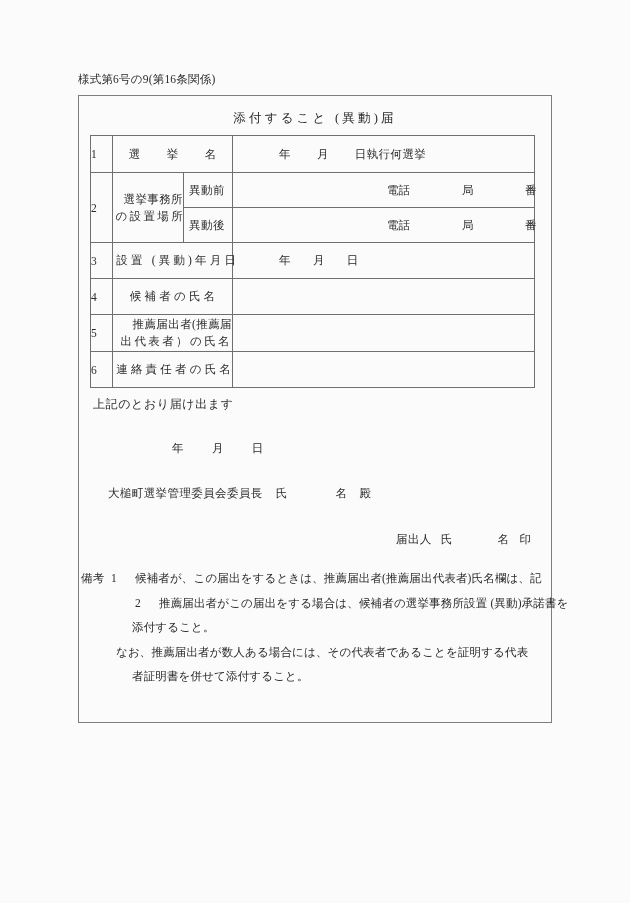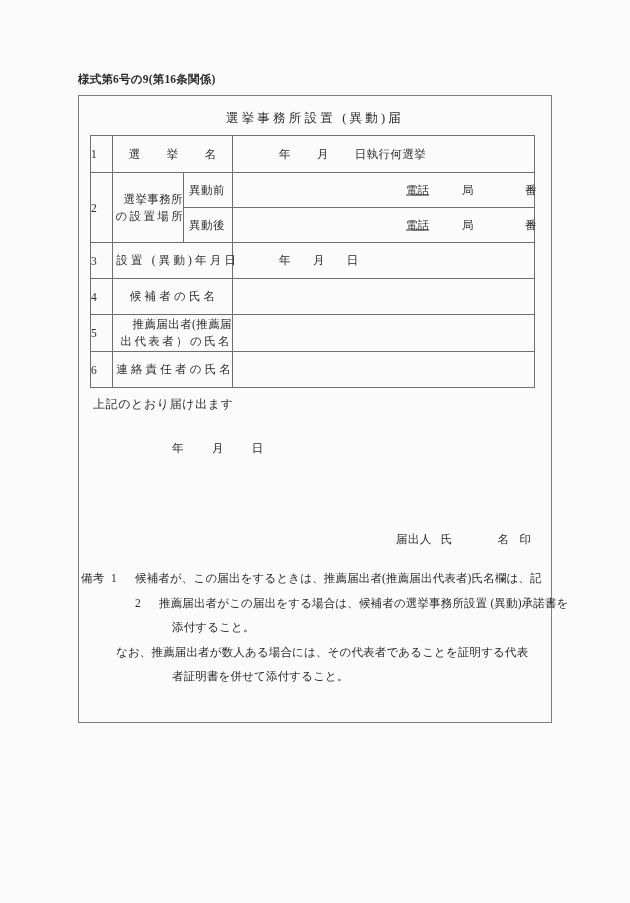--- a/index.html
+++ b/index.html
@@ -25,21 +25,20 @@
 
   
   .form-number {
     position: absolute;
     left: 78px;
     top: 72px;
     font-size: 11.5px;
     letter-spacing: 0.2px;
     white-space: nowrap;
     color: #2a2a2a;
-    font-weight: bold;
   }
 
   
   .outer-frame {
     position: absolute;
     left: 78px;
     top: 95px;
     width: 474px;
     height: 628px;
     border: 1px solid #7d7d7d;
@@ -127,21 +126,21 @@
     position: relative;
     height: 100%;
     white-space: nowrap;
   }
   .tel-line span {
     position: absolute;
     top: 50%;
     transform: translateY(-50%);
     font-size: 11.5px;
   }
-  .tel-word  { left: 173px; text-decoration: underline; }
+  .tel-word  { left: 154px; }
   .tel-kyoku { left: 229px; }
   .tel-ban   { left: 292px; }
 
   
   .statement {
     position: absolute;
     left: 93px;
     top: 396px;
     font-size: 12px;
     letter-spacing: 0.6px;
@@ -201,34 +200,34 @@
     display: inline-block;
     width: 30px;
     margin-left: 3px;
   }
   .note-num {
     display: inline-block;
     width: 24px;
     text-align: left;
   }
   .indent-1 { padding-left: 60px; }
-  .indent-2 { padding-left: 94px; }
+  .indent-2 { padding-left: 54px; }
   .indent-3 { padding-left: 57px; }
   .indent-4 { padding-left: 38px; }
 </style>
 </head>
 <body>
 
 <div class="page">
 
   <div class="form-number">様式第6号の9(第16条関係)</div>
 
   <div class="outer-frame"></div>
 
-  <div class="doc-title">選挙事務所設置 (異動)届</div>
+  <div class="doc-title">添付すること (異動)届</div>
 
   <table class="main-table">
     <colgroup>
       <col class="col-num">
       <col class="col-label">
       <col class="col-sub">
       <col>
     </colgroup>
     <tbody>
 
@@ -305,20 +304,21 @@
         </td>
         <td></td>
       </tr>
     </tbody>
   </table>
 
   <div class="statement">上記のとおり届け出ます</div>
 
   <div class="date-line"><span>年</span><span class="gap"></span><span>月</span><span class="gap"></span><span>日</span></div>
 
+  <div class="addressee"><span>大槌町選挙管理委員会委員長</span><span class="sp-a"></span><span>氏</span><span class="sp-b"></span><span>名</span><span class="sp-c"></span><span>殿</span></div>
 
   <div class="submitter"><span>届出人</span><span class="sp-a"></span><span>氏</span><span class="sp-b"></span><span>名</span><span class="sp-c"></span><span>印</span></div>
 
   <div class="notes">
     <span class="note-row"><span class="note-head">備考</span><span class="note-num">1</span><span>候補者が、この届出をするときは、推薦届出者(推薦届出代表者)氏名欄は、記</span></span>
     <span class="note-row indent-3"><span class="note-num">2</span><span>推薦届出者がこの届出をする場合は、候補者の選挙事務所設置 (異動)承諾書を</span></span>
     <span class="note-row indent-2">添付すること。</span>
     <span class="note-row indent-4">なお、推薦届出者が数人ある場合には、その代表者であることを証明する代表</span>
     <span class="note-row indent-2">者証明書を併せて添付すること。</span>
   </div>

